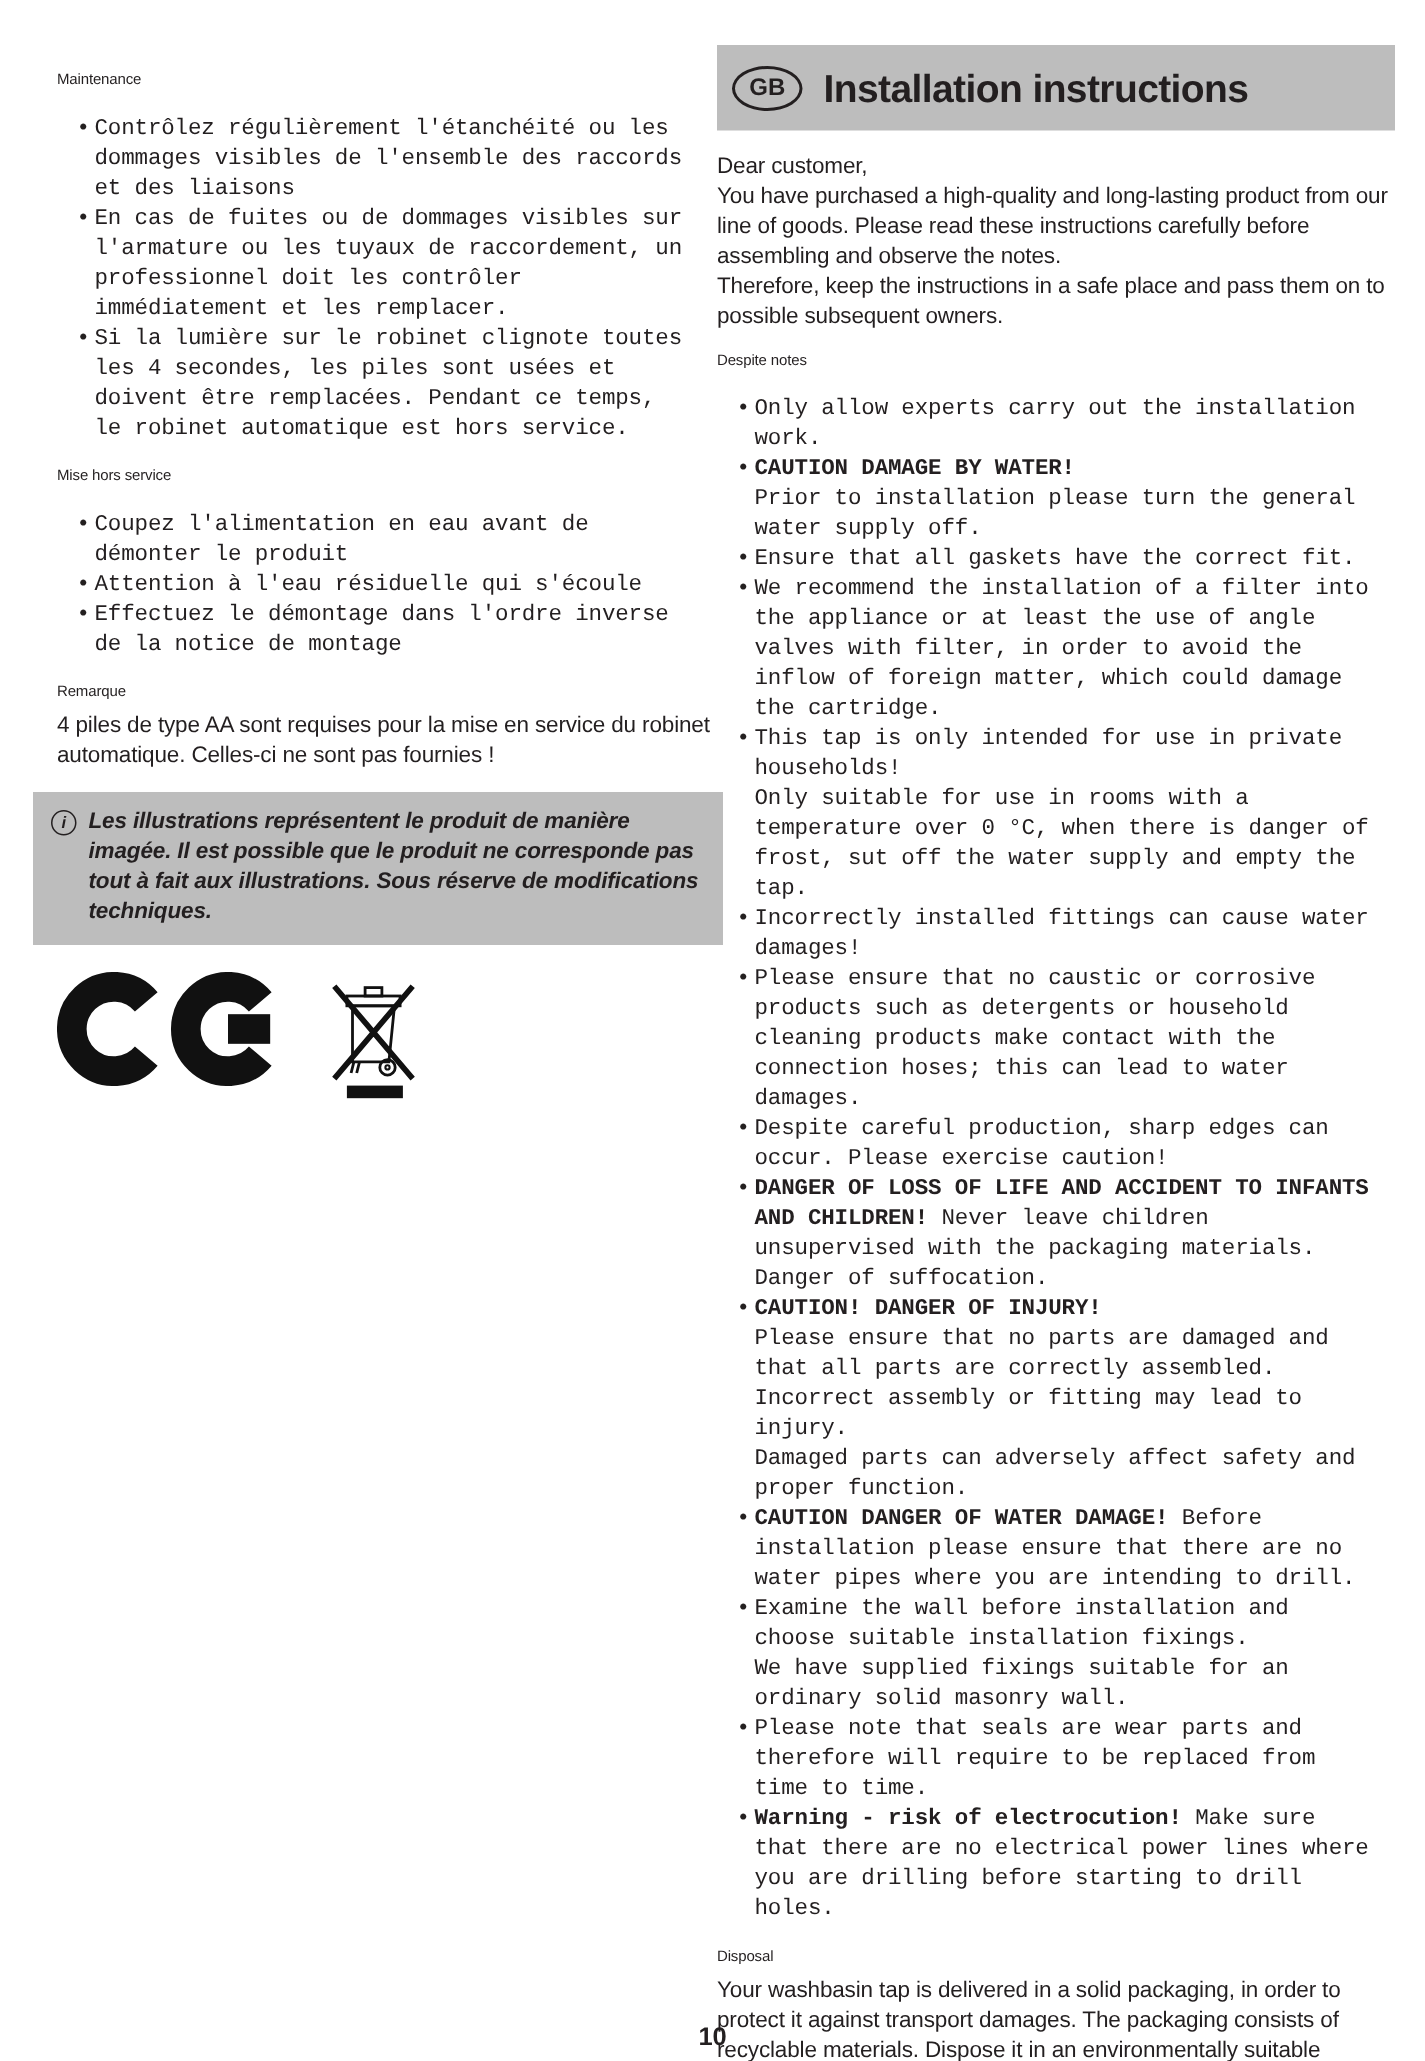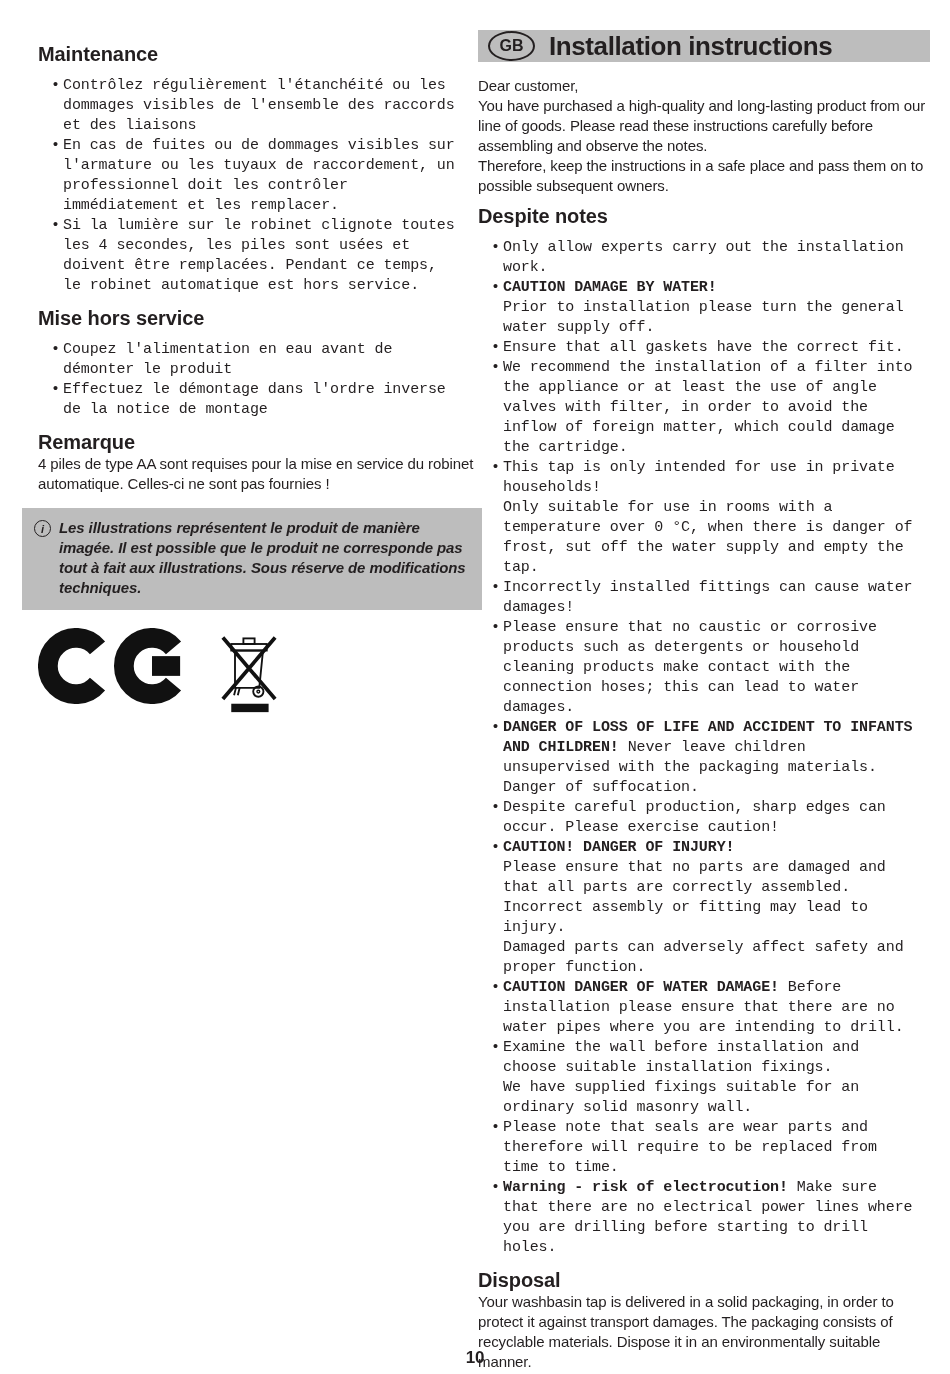--- a/index.html
+++ b/index.html
@@ -11,21 +11,21 @@
     font-size: 15px;
     line-height: 20px;
     letter-spacing: -0.1px;
     position: relative;
     overflow: hidden;
   }
   .col { position: absolute; }
   #left-col  { left: 38px;  top: 44px; width: 436px; }
   #right-col { left: 478px; top: 30px; width: 452px; }
 
-  .h { font-weight: 700; font-size: 20px; margin: 10px 0 2px 0; }
+  .h { font-weight: 400; font-size: 10px; margin: 10px 0 2px 0; }
   #left-sections > .h:first-child { margin-top: 0; }
 
   ul { list-style: none; margin: 12px; padding: 0; font-family: Liberation Mono, monospace; }
   li { position: relative; padding-left: 13px; white-space: pre-line; }
   li::before { content: "\2022"; position: absolute; left: 1px; top: 0; }
   .b { font-weight: 700; }
   p { margin: 0; white-space: pre-line; }
   .pre { white-space: pre-line; }
 
   
@@ -43,21 +43,21 @@
     display: inline-flex; align-items: center; justify-content: center;
     font-size: 11px; font-style: italic; font-weight: 700;
   }
 
   
   .marks-row { margin-top: 18px; display: flex; align-items: flex-start; gap: 0; }
 
   
   .gb-header {
     box-sizing: border-box;
-    height: 32px; width: 452px;
+    height: 57px; width: 452px;
     background: #bdbdbd;
     display: flex; align-items: center; gap: 14px;
     padding: 0 10px;
   }
   .gb-badge {
     flex: none; box-sizing: border-box;
     width: 47px; height: 30px;
     border: 2.6px solid #231f20; border-radius: 50%;
     display: flex; align-items: center; justify-content: center;
     font-weight: 700; font-size: 16px; letter-spacing: 0;
@@ -79,20 +79,21 @@
   <div id="left-sections">
       <div class="h">Maintenance</div>
       <ul>
         <li><span>Contrôlez régulièrement l'étanchéité ou les dommages visibles de l'ensemble des raccords et des liaisons</span></li>
         <li><span>En cas de fuites ou de dommages visibles sur l'armature ou les tuyaux de raccordement, un professionnel doit les contrôler immédiatement et les remplacer.</span></li>
         <li><span>Si la lumière sur le robinet clignote toutes les 4 secondes, les piles sont usées et doivent être remplacées. Pendant ce temps, le robinet automatique est hors service.</span></li>
       </ul>
       <div class="h">Mise hors service</div>
       <ul>
         <li><span>Coupez l'alimentation en eau avant de démonter le produit</span></li>
+        <li><span>Attention à l'eau résiduelle qui s'écoule</span></li>
         <li><span>Effectuez le démontage dans l'ordre inverse de la notice de montage</span></li>
       </ul>
       <div class="h">Remarque</div>
       <p>4 piles de type AA sont requises pour la mise en service du robinet automatique. Celles-ci ne sont pas fournies !</p>
     </div>
 
   <div class="note-box">
     <span class="info-icon">i</span>
     <span>Les illustrations représentent le produit de manière imagée. Il est possible que le produit ne corresponde pas tout à fait aux illustrations. Sous réserve de modifications techniques.</span>
   </div>
@@ -135,22 +136,22 @@
       <ul>
         <li><span>Only allow experts carry out the installation work.</span></li>
         <li><span class="b">CAUTION DAMAGE BY WATER!
 </span><span>Prior to installation please turn the general water supply off.</span></li>
         <li><span>Ensure that all gaskets have the correct fit.</span></li>
         <li><span>We recommend the installation of a filter into the appli­ance or at least the use of angle valves with filter, in order to avoid the inflow of foreign matter, which could damage the cartridge.</span></li>
         <li><span>This tap is only intended for use in private households!
 Only suitable for use in rooms with a temperature over 0 °C, when there is danger of frost, sut off the water supply and empty the tap.</span></li>
         <li><span>Incorrectly installed fittings can cause water damages!</span></li>
         <li><span>Please ensure that no caustic or corrosive products such as detergents or household cleaning products make contact with the connection hoses; this can lead to water damages.</span></li>
+        <li><span>Despite careful production, sharp edges can occur. Please exercise caution!</span></li>
         <li><span class="b">DANGER OF LOSS OF LIFE AND ACCIDENT TO INFANTS AND CHILDREN! </span><span>Never leave children unsupervised with the packaging materials. Danger of suffocation.</span></li>
-        <li><span>Despite careful production, sharp edges can occur. Please exercise caution!</span></li>
         <li><span class="b">CAUTION! DANGER OF INJURY!
 </span><span>Please ensure that no parts are damaged and that all parts are correctly assembled. Incorrect assembly or fitting may lead to injury.
 Damaged parts can adversely affect safety and proper function.</span></li>
         <li><span class="b">CAUTION DANGER OF WATER DAMAGE! </span><span>Before installa­tion please ensure that there are no water pipes where you are intending to drill.</span></li>
         <li><span>Examine the wall before installation and choose suitable installation fixings.
 We have supplied fixings suitable for an ordinary solid masonry wall.</span></li>
         <li><span>Please note that seals are wear parts and therefore will require to be replaced from time to time.</span></li>
         <li><span class="b">Warning - risk of electrocution! </span><span>Make sure that there are no electrical power lines where you are drilling before starting to drill holes.</span></li>
       </ul>
     </div>

